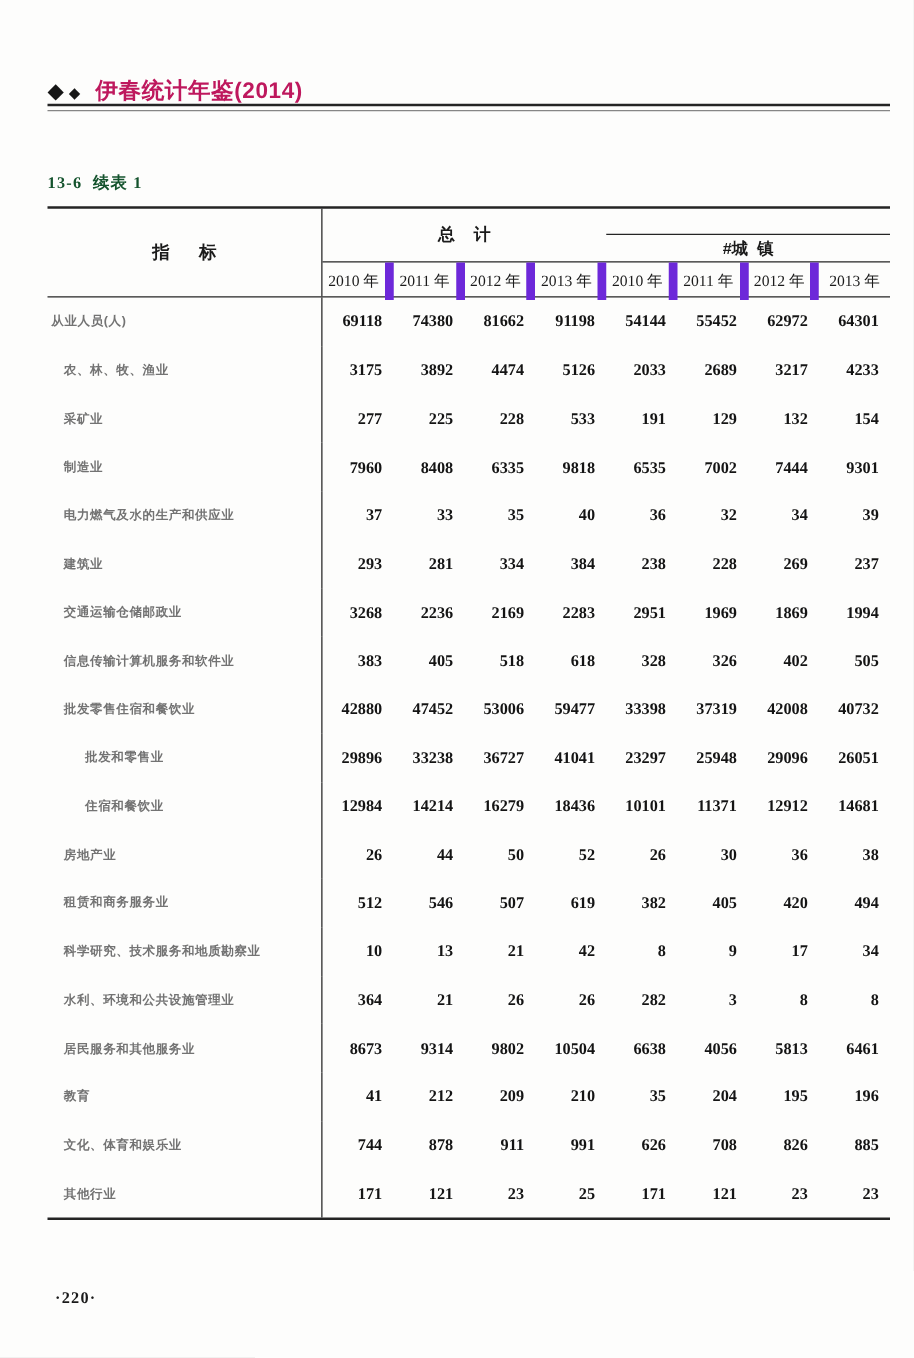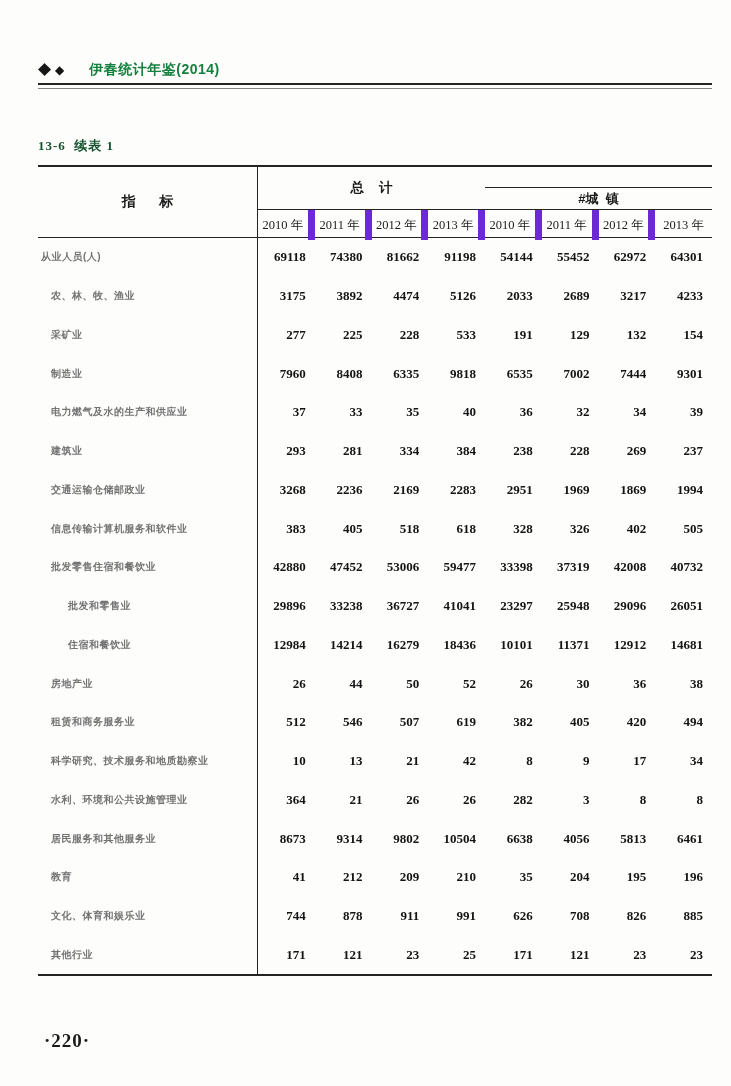--- a/index.html
+++ b/index.html
@@ -26,25 +26,25 @@
   .masthead-line {
     display: flex;
     align-items: baseline;
     gap: 4px;
     height: 22px;
   }
   .diamond-lg { font-size: 17px; line-height: 1; color: #161616; }
   .diamond-sm { font-size: 12px; line-height: 1; color: #161616; }
   .masthead-title {
     font-family: "Liberation Sans", "DejaVu Sans", sans-serif;
-    font-size: 14px;
+    font-size: 18px;
     font-weight: bold;
     letter-spacing: 0.5px;
-    margin-left: 21px;
-    color: #15803d;
+    margin-left: 8px;
+    color: #be185d;
   }
   .rule-thick {
     position: absolute;
     left: 0; right: 0;
     top: 23px;
     border-top: 2px solid #242424;
   }
   .rule-thin {
     position: absolute;
     left: 0; right: 0;
@@ -163,21 +163,21 @@
     font-weight: bold;
     color: #141414;
     font-family: "Liberation Serif", "DejaVu Serif", serif;
   }
 
   
   .page-footer {
     position: absolute;
     left: 44px;
     top: 1030px;
-    font-size: 19px;
+    font-size: 13px;
     font-weight: bold;
     letter-spacing: 1px;
     color: #1a1a1a;
   }
 </style>
 </head>
 <body>
 
 <div class="page">
 

